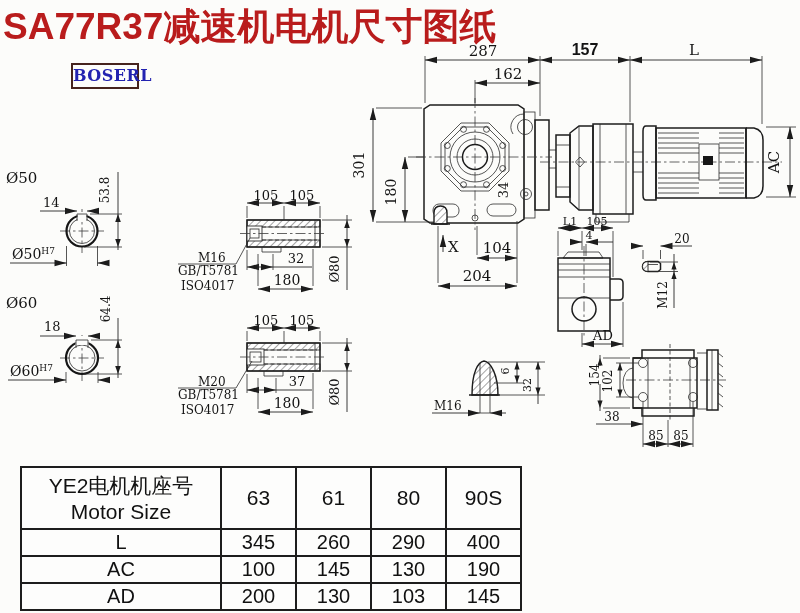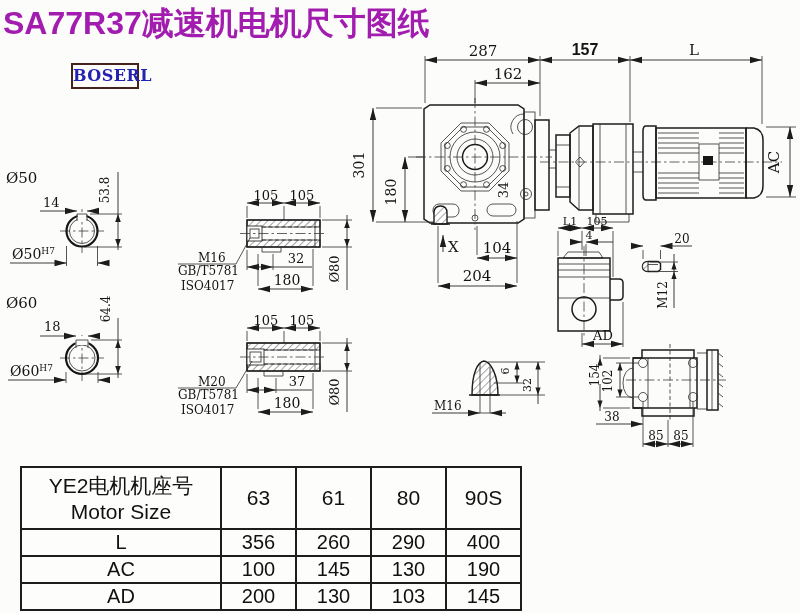--- a/index.html
+++ b/index.html
@@ -1,18 +1,18 @@
 <!DOCTYPE html>
 <html><head>
 <meta charset="utf-8">
 <style>
   html,body{margin:0;padding:0;background:#e8e8e8;}
   .stage{position:relative;width:800px;height:613px;background:#fcfcfa;overflow:hidden;
          font-family:"Liberation Sans",sans-serif;}
-  .title{position:absolute;left:3px;top:2px;font-size:32px;font-weight:bold;color:#a21caf;
+  .title{position:absolute;left:3px;top:2px;font-size:37px;font-weight:bold;color:#b91c1c;
          letter-spacing:0px;white-space:nowrap;}
   .logo{position:absolute;left:71px;top:63px;width:64px;height:22px;border:2px solid #46231d;
         background:#fdfdfb;color:#2323b0;font-family:"DejaVu Serif",serif;font-weight:bold;
         font-size:16px;text-align:center;line-height:22px;letter-spacing:0.5px;}
   svg{position:absolute;left:0;top:0;}
   svg .o{fill:none;stroke:#1c1c1c;stroke-width:1.5;}
   svg .t{fill:none;stroke:#2b2b2b;stroke-width:0.8;}
   svg .d{fill:none;stroke:#262626;stroke-width:0.9;}
   svg .cl{fill:none;stroke:#3c3c3c;stroke-width:0.8;stroke-dasharray:10 3 2.5 3;}
   svg .dash{fill:none;stroke:#2b2b2b;stroke-width:0.8;stroke-dasharray:4 2.5;}
@@ -426,21 +426,21 @@
         <div>YE2电机机座号</div>
         <div>Motor Size</div>
       </td>
       <td class="cv">63</td>
       <td class="cv">61</td>
       <td class="cv">80</td>
       <td class="cv">90S</td>
     </tr>
     <tr class="drow">
       <td class="c0">L</td>
-      <td>356</td>
+      <td>345</td>
       <td>260</td>
       <td>290</td>
       <td>400</td>
     </tr>
     <tr class="drow">
       <td class="c0">AC</td>
       <td>100</td>
       <td>145</td>
       <td>130</td>
       <td>190</td>

